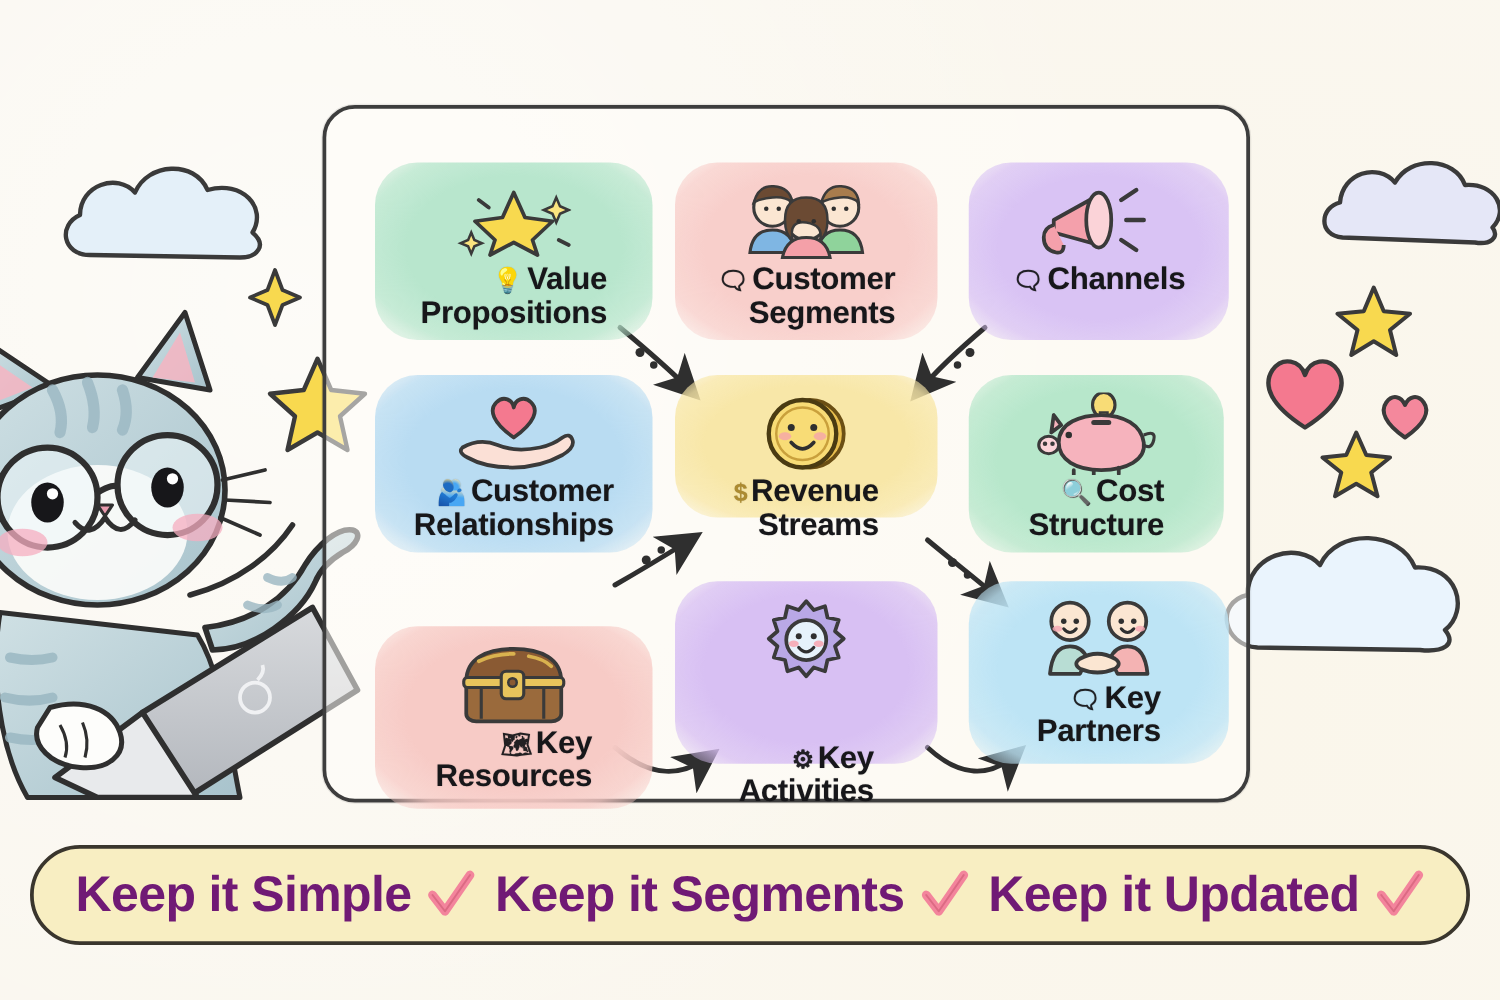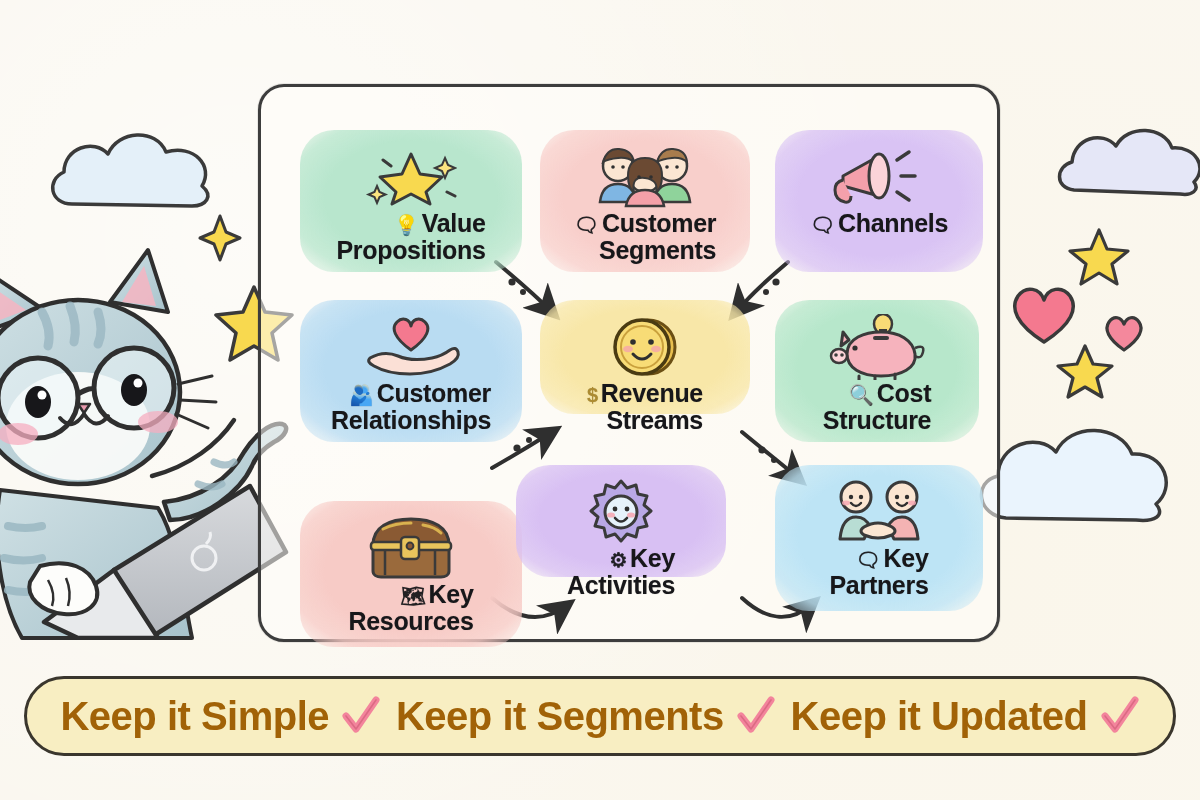--- a/index.html
+++ b/index.html
@@ -38,21 +38,21 @@
 
   
   .deco{position:absolute;pointer-events:none;}
 
   
   .banner{position:absolute;left:24px;top:676px;width:1152px;height:80px;
     background:#f8eec2;border:3.5px solid #3a362d;border-radius:40px;
     display:flex;align-items:center;justify-content:space-around;
     box-sizing:border-box;padding:0 26px;}
   .banner .item{display:flex;align-items:center;gap:12px;}
-  .banner .txt{font-size:40px;font-weight:bold;color:#a16207;letter-spacing:-.5px;}
+  .banner .txt{font-size:40px;font-weight:bold;color:#701a75;letter-spacing:-.5px;}
   .banner .tick{width:40px;height:40px;display:block;}
 
   
   .cat{position:absolute;left:-18px;top:240px;width:310px;height:400px;}
 </style>
 </head>
 <body>
 
 <div id="stage">
 
@@ -300,21 +300,21 @@
         <path d="M20 36 l0 24 M70 36 l0 24" stroke="#3a3a3a" stroke-width="2.5"></path>
         <path d="M18 14 q12 -6 28 -6 M58 10 q12 2 18 8" stroke="#d9b24f" stroke-width="3" fill="none" stroke-linecap="round"></path>
       </svg>
     </div>
     <div class="label">
       <span class="mini">🗺</span><span>Key</span><br>
       <span>Resources</span>
     </div>
   </div>
 
-  <div class="card" id="c7" style="left: 516px; top: 465px; width: 210px; height: 112px; background: radial-gradient(at 50% 48%, rgb(216, 192, 243) 55%, rgba(216, 192, 243, 0.8) 78%, rgba(216, 192, 243, 0.333) 92%, transparent 100%);">
+  <div class="card" id="c7" style="left: 540px; top: 465px; width: 210px; height: 146px; background: radial-gradient(at 50% 48%, rgb(216, 192, 243) 55%, rgba(216, 192, 243, 0.8) 78%, rgba(216, 192, 243, 0.333) 92%, transparent 100%); gap: 48px;">
     <div class="glyph">
       <svg width="68" height="66" viewBox="0 0 68 66">
         <path d="M34 2 l6 7 l9 -3 l2 9 l9 2 l-3 9 l7 6 l-7 6 l3 9 l-9 2 l-2 9 l-9 -3 l-6 7 l-6 -7 l-9 3 l-2 -9 l-9 -2 l3 -9 l-7 -6 l7 -6 l-3 -9 l9 -2 l2 -9 l9 3 Z" fill="#b9a8e6" stroke="#3a3a3a" stroke-width="3" stroke-linejoin="round"></path>
         <circle cx="34" cy="33" r="16" fill="#e6f2fb" stroke="#3a3a3a" stroke-width="3"></circle>
         <circle cx="28" cy="30" r="2.4" fill="#2f2f2f"></circle>
           <circle cx="40" cy="30" r="2.4" fill="#2f2f2f"></circle>
         <ellipse cx="24" cy="36" rx="4" ry="2.6" fill="#f6a8b4" opacity=".9"></ellipse>
         <ellipse cx="44" cy="36" rx="4" ry="2.6" fill="#f6a8b4" opacity=".9"></ellipse>
         <path d="M28 39 q6 7 12 0" stroke="#2f2f2f" stroke-width="2.6" fill="none" stroke-linecap="round"></path>
       </svg>

